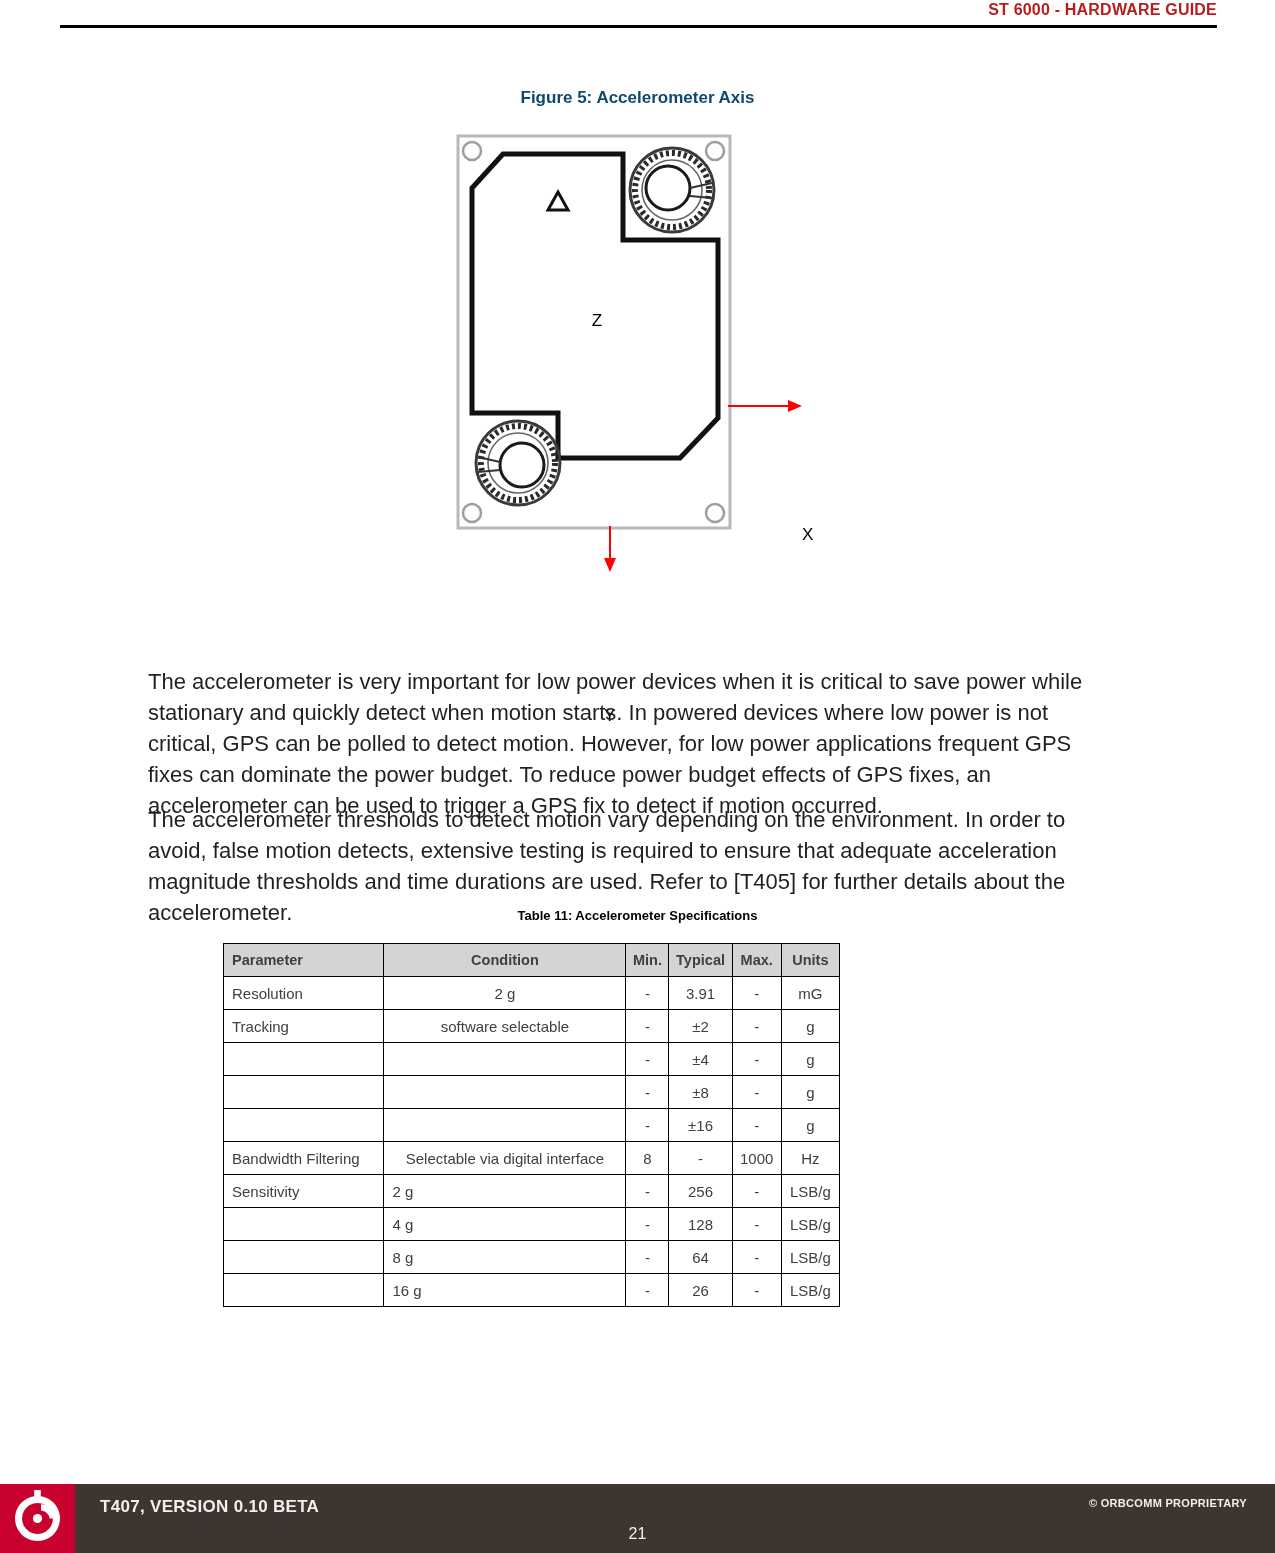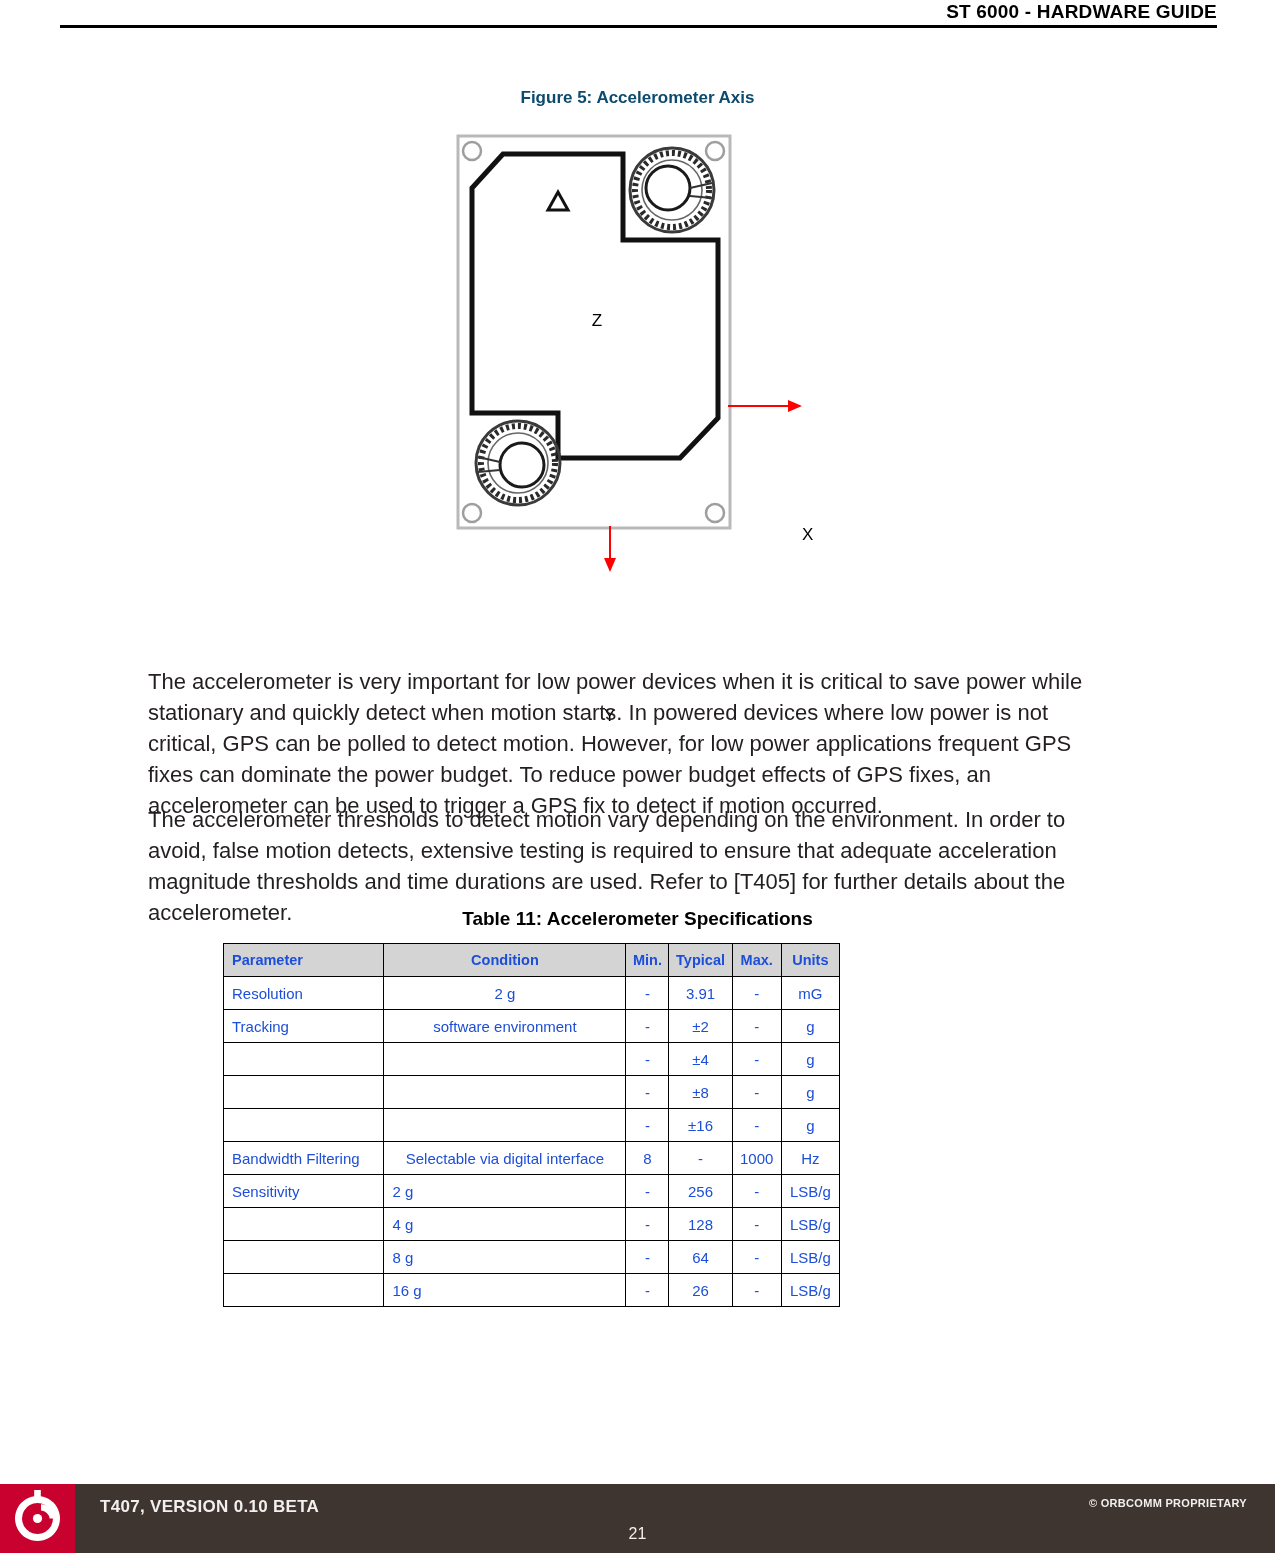--- a/index.html
+++ b/index.html
@@ -22,24 +22,24 @@
     position: absolute;
     top: 0;
     left: 0;
     width: 1275px;
     height: 40px;
   }
   .header-title {
     position: absolute;
     right: 58px;
     top: 1px;
-    font-size: 19px;
+    font-size: 16px;
     font-weight: bold;
     letter-spacing: 0.2px;
-    color: #000000;
+    color: #b91c1c;
     white-space: nowrap;
   }
   .header-rule {
     position: absolute;
     left: 60px;
     right: 58px;
     top: 25px;
     height: 3px;
     background: #000000;
   }
@@ -98,33 +98,33 @@
   .para-1 { top: 644px; }
   .para-2 { top: 782px; }
 
   
   .table-caption {
     position: absolute;
     top: 908px;
     left: 0;
     width: 1275px;
     text-align: center;
-    font-size: 19px;
+    font-size: 13px;
     font-weight: bold;
     color: #000;
   }
 
   .spec-table {
     position: absolute;
     top: 943px;
     left: 223px;
     width: 617px;
     border-collapse: collapse;
     font-size: 15px;
-    color: #1d4ed8;
+    color: #404040;
     table-layout: fixed;
     padding-left: 40px;
   }
   .spec-table th,
   .spec-table td {
     border: 1px solid #000;
     padding: 5px 6px;
     height: 22px;
     vertical-align: middle;
     font-weight: normal;
@@ -293,21 +293,21 @@
         <tr>
           <td class="c-left">Resolution</td>
           <td class="c-center">2 g</td>
           <td class="num">-</td>
           <td class="num">3.91</td>
           <td class="num">-</td>
           <td class="num">mG</td>
         </tr>
         <tr>
           <td class="c-left" style="border-bottom: none;">Tracking</td>
-          <td class="c-center" style="border-bottom: none;">software environment</td>
+          <td class="c-center" style="border-bottom: none;">software selectable</td>
           <td class="num">-</td>
           <td class="num">±2</td>
           <td class="num">-</td>
           <td class="num">g</td>
         </tr>
         <tr>
           <td class="c-left" style="border-bottom: none;"></td>
           <td class="c-center" style="border-bottom: none;"></td>
           <td class="num">-</td>
           <td class="num">±4</td>

